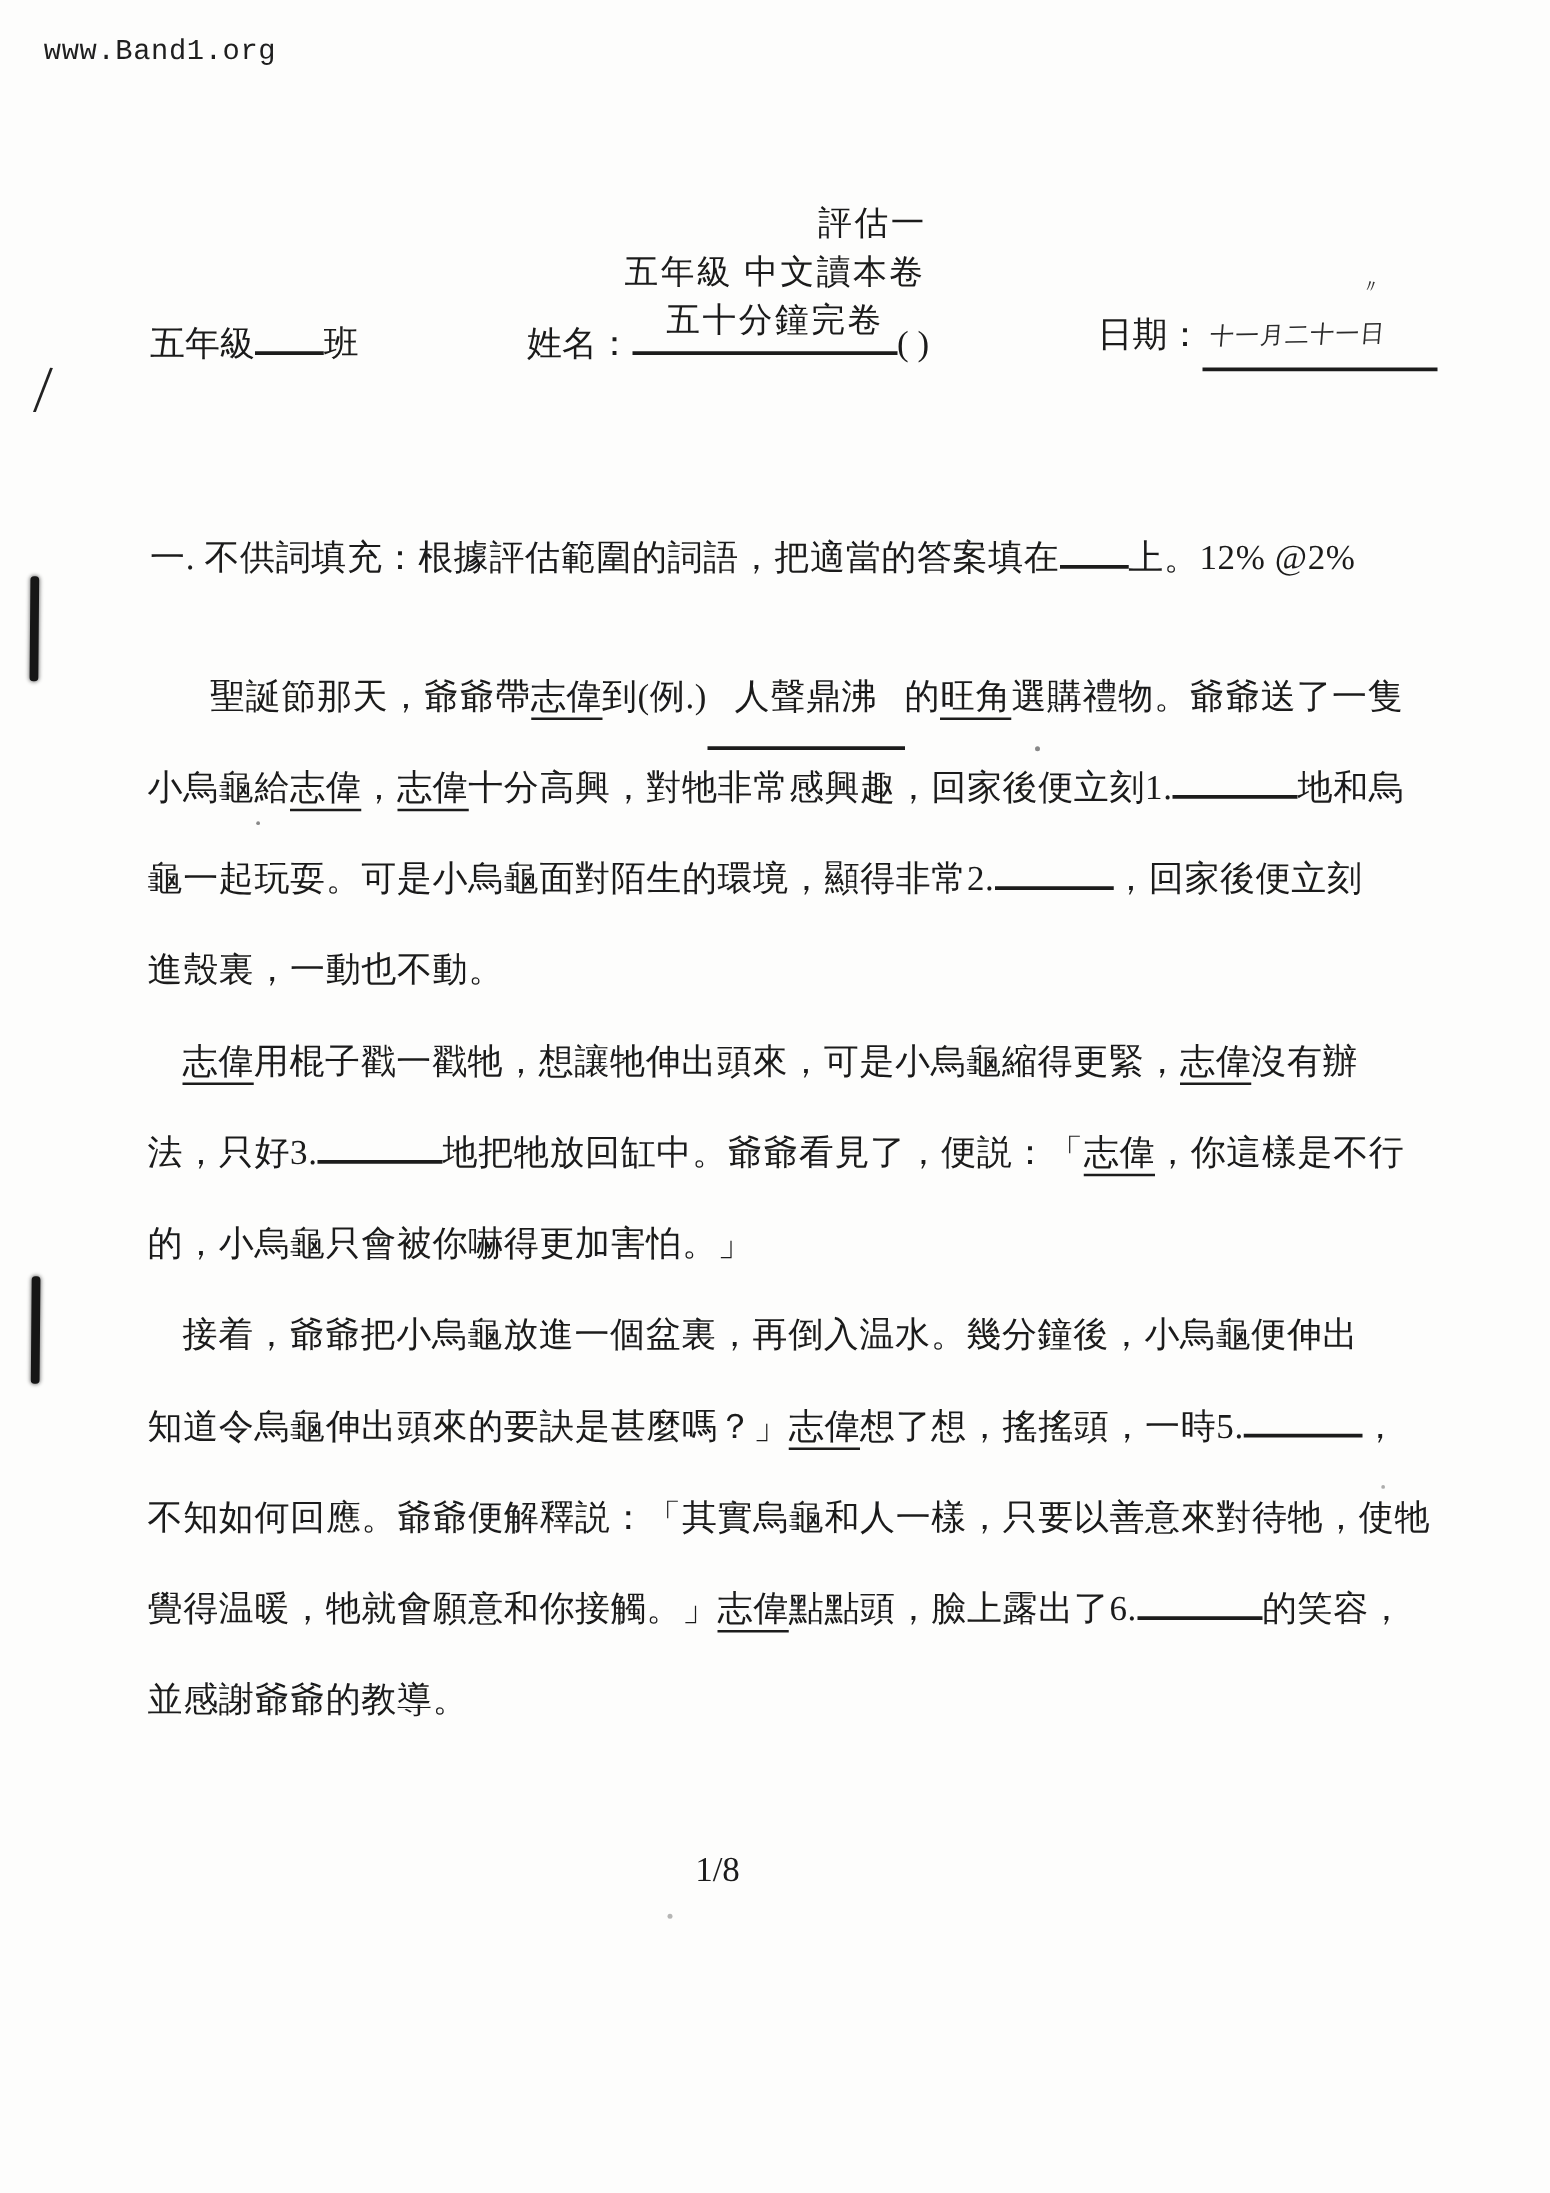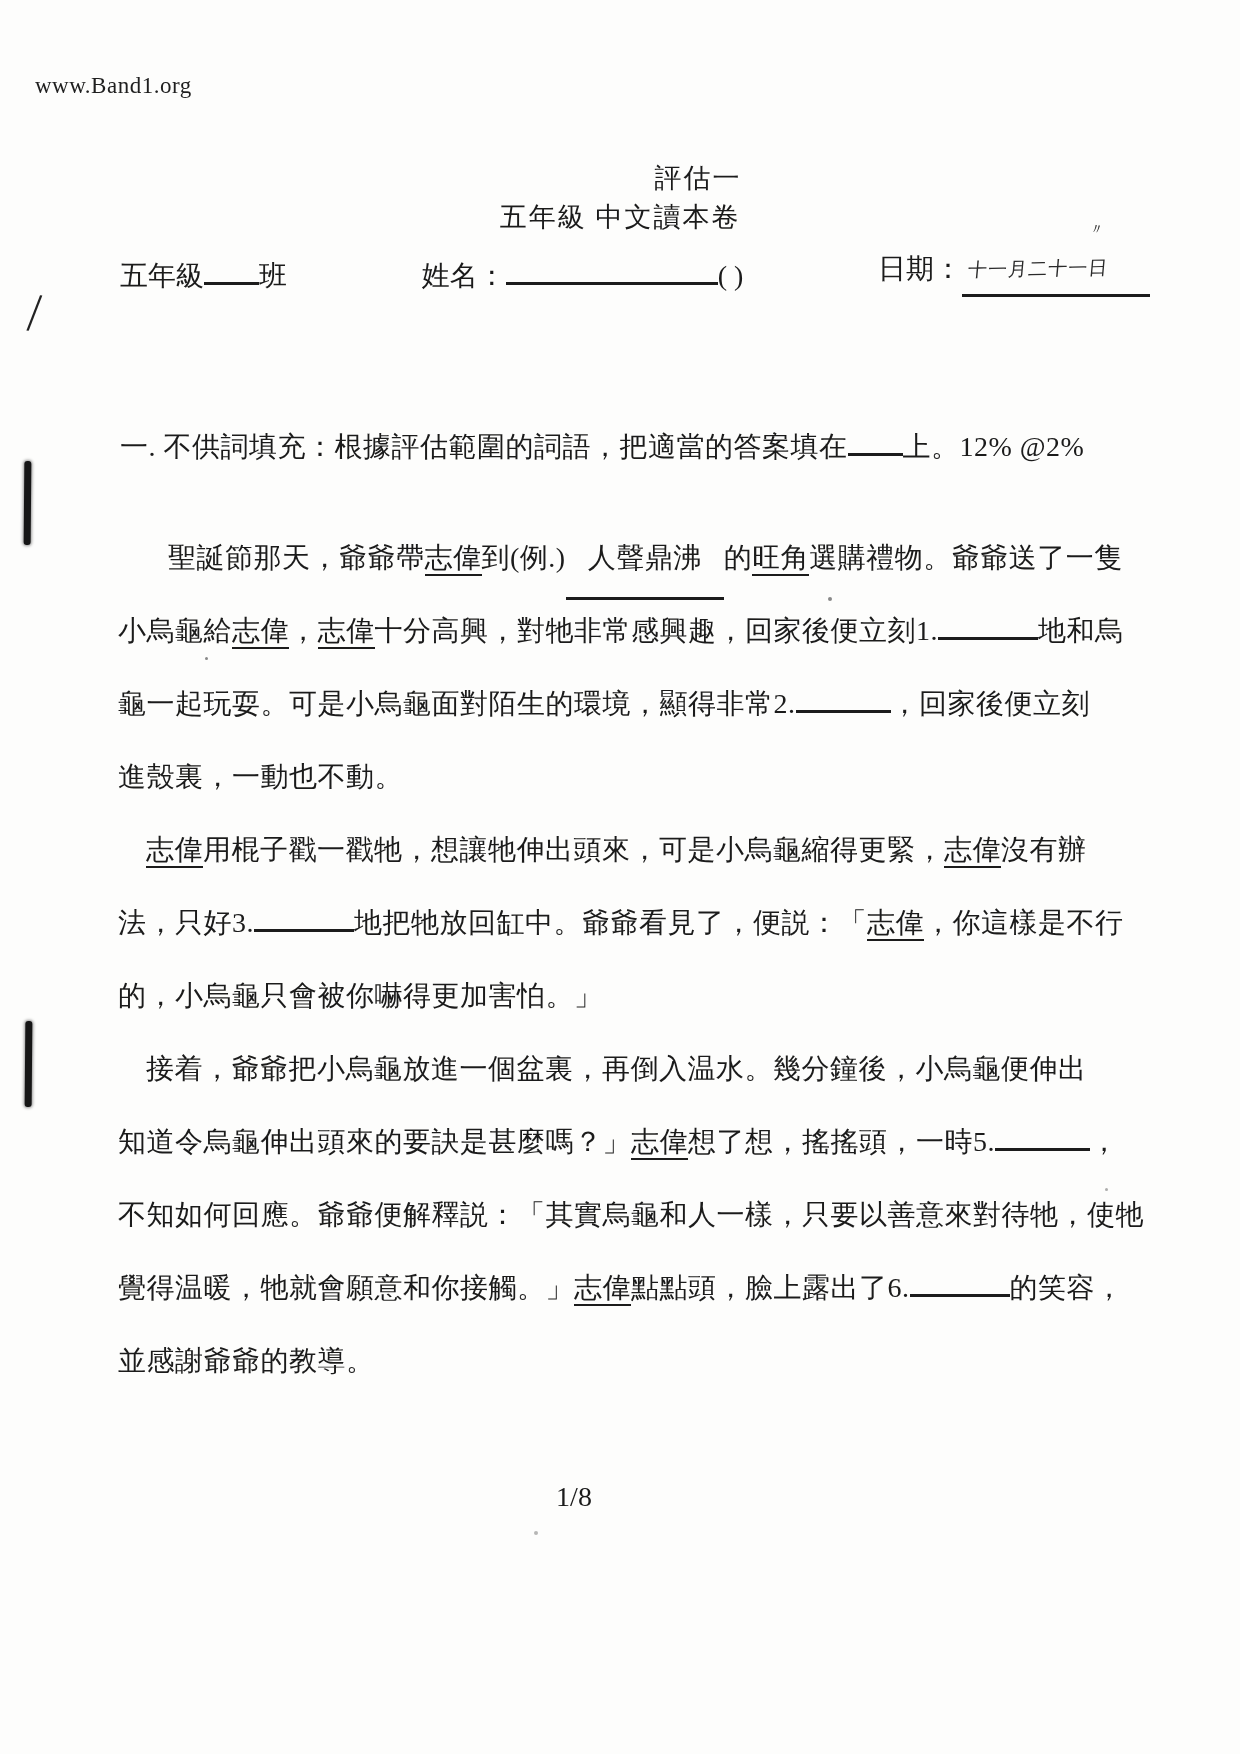--- a/index.html
+++ b/index.html
@@ -8,22 +8,22 @@
     position:relative;
     width:1240px; height:1754px;
     margin:0 auto;
     background:#fdfdfc;
     color:#1b1b1b;
     font-family:"Liberation Serif", serif;
     overflow:hidden;
   }
   .watermark {
     position:absolute; left:35px; top:28px;
-    font-family:Liberation Serif, serif;
-    font-size:23px; color:#1f1f1f; letter-spacing:0.5px;margin-top:45px;
+    font-family:Liberation Mono, monospace;
+    font-size:23px; color:#1f1f1f; letter-spacing:0.5px;
   }
   .title-block { position:absolute; top:139px; left:0; right:0; text-align:center;margin-top:20px; }
   .title-line { font-size:27px; line-height:39px; letter-spacing:2px; }
   .title-line.l1 { position:relative; left:78px; }
   .info-row {
     position:absolute; top:248px; left:120px; right:90px;
     display:flex; justify-content:space-between; align-items:flex-end;
     font-size:28px; line-height:42px;
   }
   .info-group { white-space:nowrap; }
@@ -85,20 +85,21 @@
 </head>
 <body>
 
 <div class="page">
 
   <div class="watermark">www.Band1.org</div>
 
   <div class="title-block">
     <div class="title-line l1">評估一</div>
     <div class="title-line">五年級 中文讀本卷</div>
+    <div class="title-line">五十分鐘完卷</div>
   </div>
 
   <div class="info-row">
     <span class="info-group"><span>五年級</span><span class="blank" style="width:55px"></span><span>班</span></span>
     <span class="info-group"><span>姓名：</span><span class="blank" style="width:212px"></span><span class="paren">(      )</span></span>
     <span class="info-group"><span>日期：</span><span class="date-line"><span class="hand">十一月二十一日</span></span></span>
   </div>
 
   <div class="section-heading">
     <span>一. 不供詞填充：根據評估範圍的詞語，把適當的答案填在</span><span class="blank" style="width:55px"></span><span>上。12% @2%</span>

